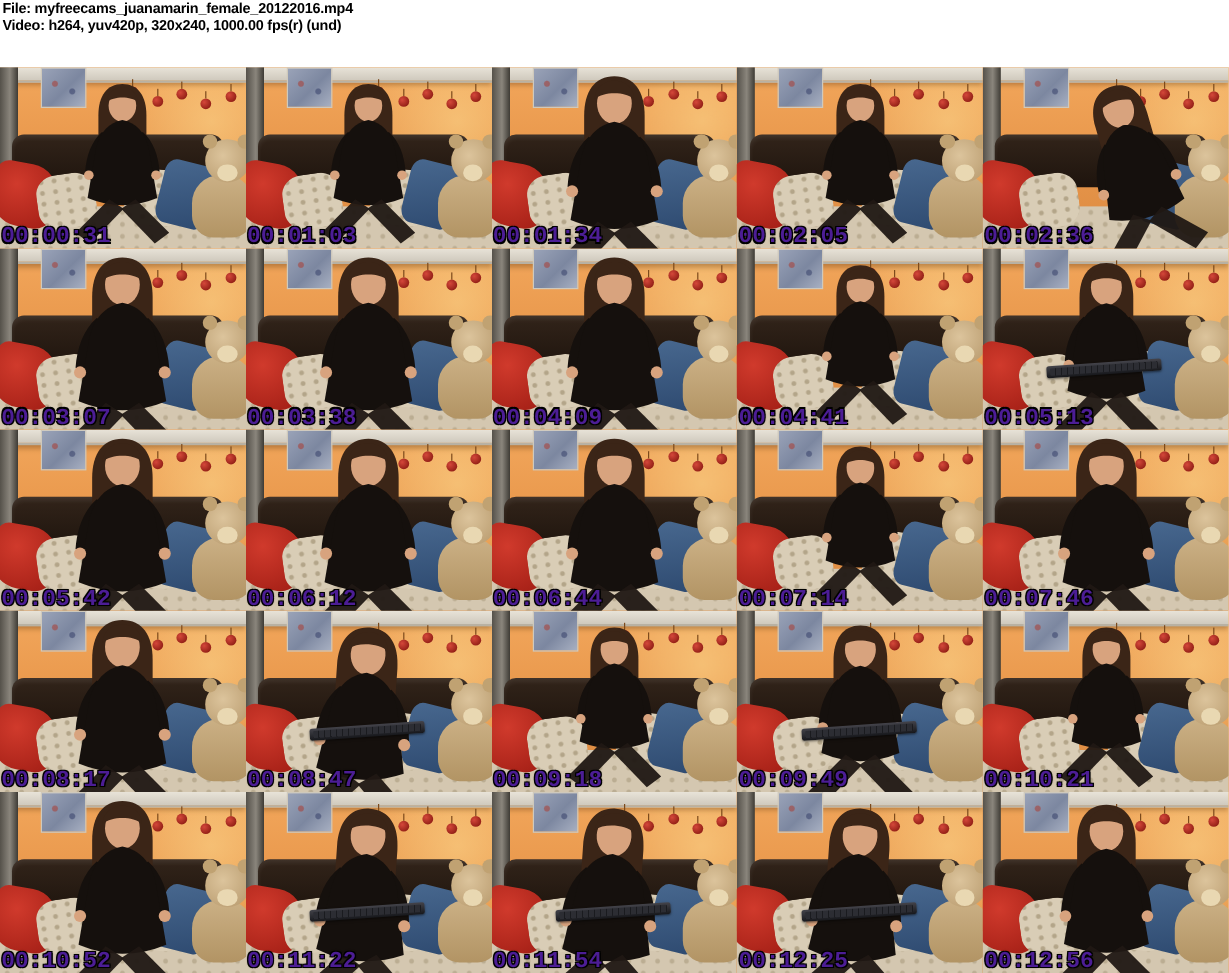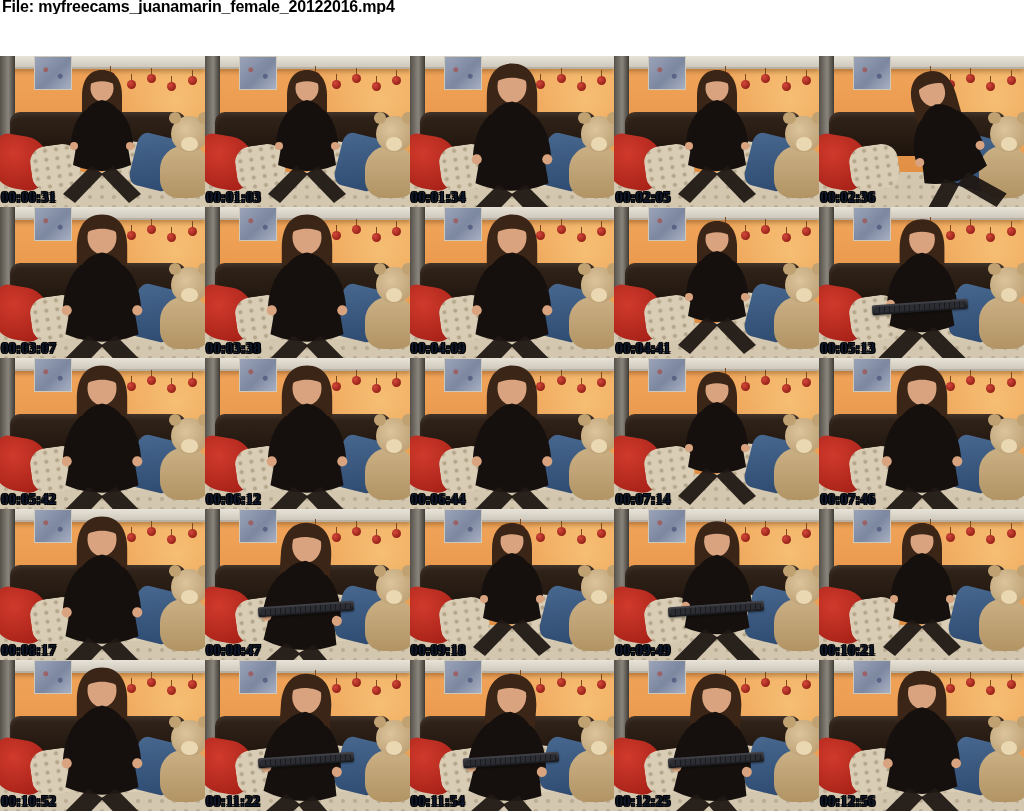--- a/index.html
+++ b/index.html
@@ -2,21 +2,21 @@
 <html><head>
 <meta charset="utf-8">
 <style>
   * { margin:0; padding:0; box-sizing:border-box; }
   html,body { width:1024px; background:#ffffff; font-family:"Liberation Sans", sans-serif; }
   .sheet { width:1024px; height:811px; overflow:hidden; background:#fff; }
 
   
   .meta { height:56px; background:#ffffff; color:#000; padding:0 2px; }
   .meta-line {
-    font-weight:bold; font-size:16px; line-height:14px;
+    font-weight:bold; font-size:12px; line-height:14px;
     letter-spacing:-0.2px; white-space:nowrap; overflow:hidden;
   }
 
   
   .grid { display:grid; grid-template-columns:repeat(5, 204.8px); grid-auto-rows:151px; width:1024px; }
   .cell { position:relative; overflow:hidden; background:#e6954a; }
   .scene { position:absolute; inset:0; }
 
   .wall { position:absolute; inset:0; z-index:0;
     background:
@@ -89,30 +89,31 @@
   .v-armsup  .figure { transform:scale(1.22); }
 
   .keyboard { display:none; position:absolute; left:26%; top:63%; width:47%; height:10px; z-index:6;
     background:linear-gradient(#43434a,#17181c); border-radius:2px; transform:rotate(-4deg);
     box-shadow:0 1px 2px rgba(0,0,0,.5); }
   .keyboard::after { content:""; position:absolute; inset:2px 3px;
     background:repeating-linear-gradient(90deg, #2c2d33 0 4px, #1a1b1f 4px 5px); border-radius:1px; }
   .v-keyboard .keyboard, .v-lean .keyboard { display:block; }
 
   .timestamp { position:absolute; left:1px; bottom:1px; z-index:10;
-    font-family:Liberation Serif, serif;
-    font-weight:bold; font-size:15px; line-height:17px; color:#0f172a;
+    font-family:Liberation Mono, monospace;
+    font-weight:bold; font-size:19px; line-height:17px; color:#4c1d95;
     text-shadow:-1px -1px 0 #000, 1px -1px 0 #000, -1px 1px 0 #000, 1px 1px 0 #000, 0 0 2px #000; }
 </style>
 </head>
 <body>
 
 <div class="sheet">
   <div class="meta">
     <div class="meta-line">File: myfreecams_juanamarin_female_20122016.mp4</div>
+    <div class="meta-line">Video: h264, yuv420p, 320x240, 1000.00 fps(r) (und)</div>
   </div>
   <div class="grid" id="grid">
       <div class="cell v-wide">
     <div class="scene">
       <div class="wall"></div>
       <div class="shelf"></div>
       <div class="ornaments">
         <span class="orn"></span>
         <span class="orn"></span>
         <span class="orn"></span>

